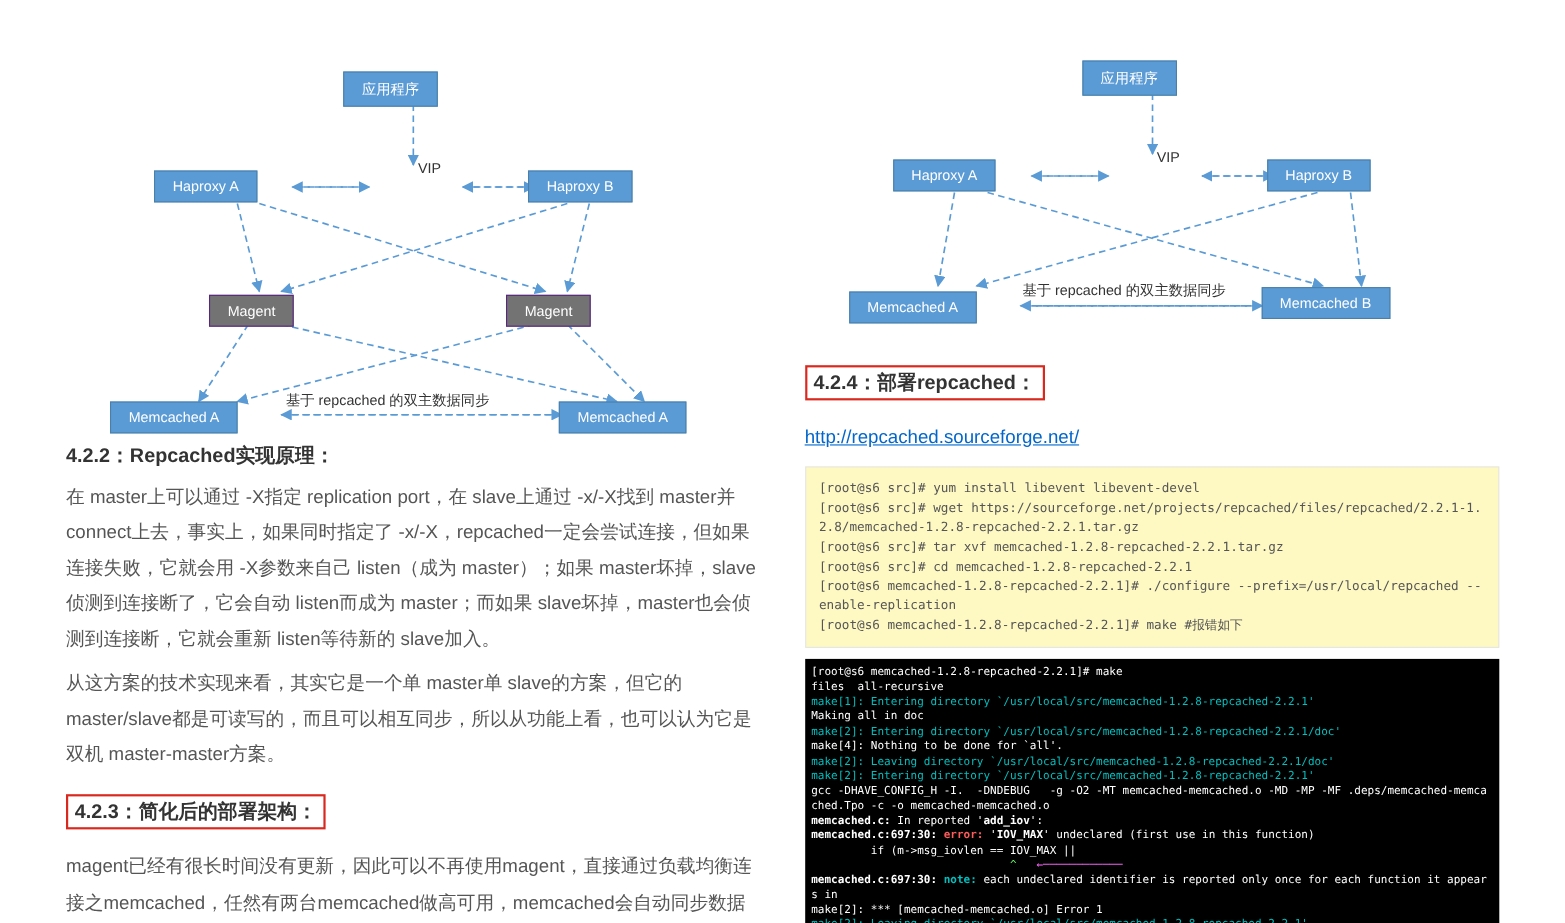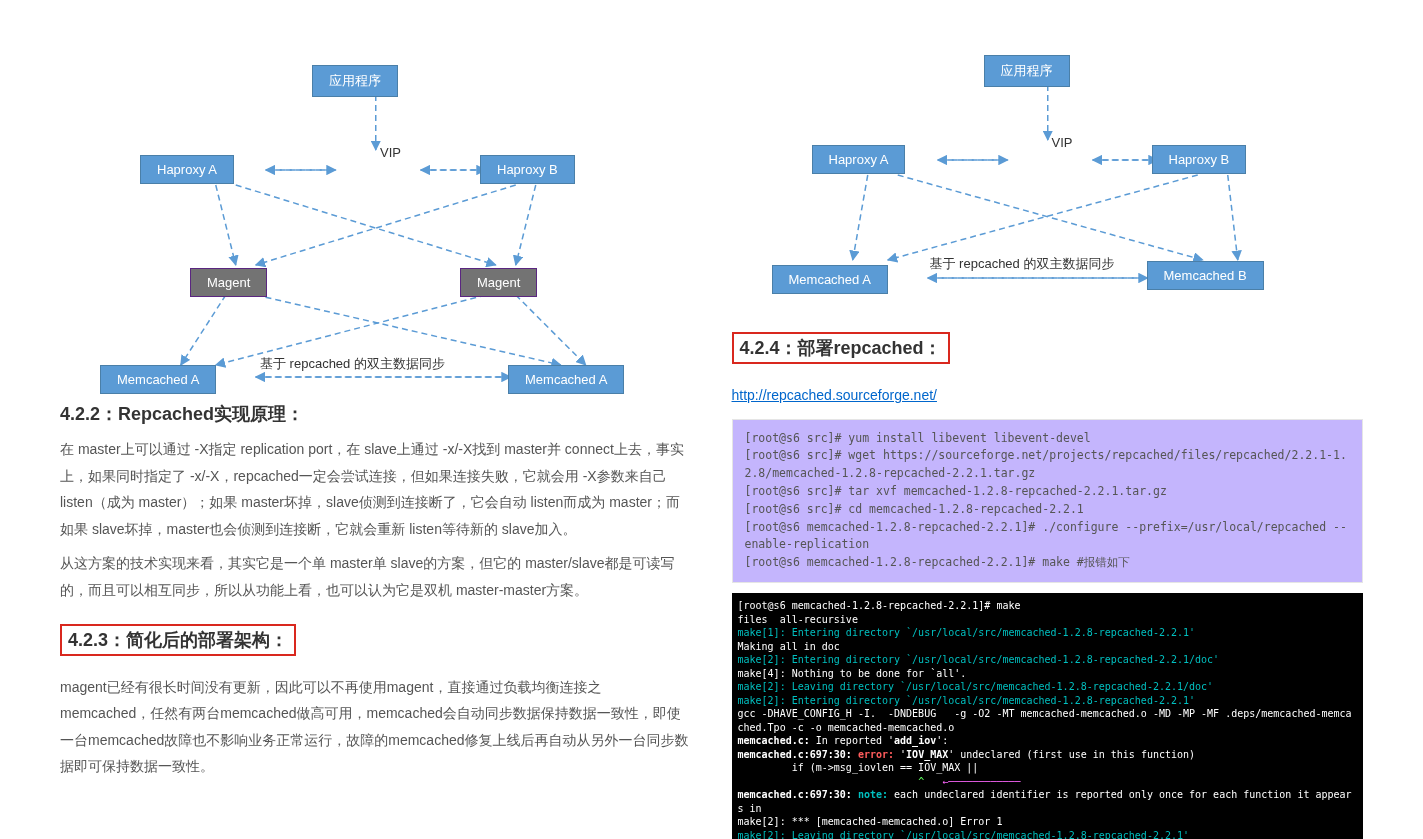--- a/index.html
+++ b/index.html
@@ -6,23 +6,23 @@
 .container{display:flex;gap:40px;padding:10px 60px}
 .col{flex:1;min-width:0}
 .diagram{position:relative;height:370px;margin:10px 0}
 .box{position:absolute;background:#5b9bd5;color:#fff;text-align:center;padding:6px 16px;font-size:13px;border:1px solid #4a7fa8}
 .box.purple{background:#737373;border-color:#5a2680}
 .vip{position:absolute;font-size:13px;color:#333}
 .caption{position:absolute;font-size:13px;color:#333;white-space:nowrap}
 svg.arrows{position:absolute;top:0;left:0;width:100%;height:100%;pointer-events:none}
 h3{font-size:18px;font-weight:700;margin:12px 0 10px}
 h3.boxed{display:inline-block;border:2px solid #d9281e;padding:2px 6px}
-p{font-size:14px;line-height:1.9;color:#555;margin:8px 0}
+p{font-size:17px;line-height:1.9;color:#555;margin:8px 0}
 a{color:#0066cc;text-decoration:underline}
-.codeblk{background:#c4b5fd;border:1px solid #e5e5e5;padding:10px 12px;font-family:Consolas,Monaco,monospace;font-size:11.5px;line-height:1.55;color:#555;white-space:pre-wrap;word-break:break-all;margin:10px 0}
+.codeblk{background:#fef9c3;border:1px solid #e5e5e5;padding:10px 12px;font-family:Consolas,Monaco,monospace;font-size:11.5px;line-height:1.55;color:#555;white-space:pre-wrap;word-break:break-all;margin:10px 0}
 .term{background:#000;padding:6px;font-family:Consolas,Monaco,monospace;font-size:10px;line-height:1.35;color:#fff;white-space:pre-wrap;word-break:break-all;margin:10px 0}
 .term .cy{color:#00bfbf}.term .wh{color:#fff}.term .rd{color:#ff5c5c}.term .gr{color:#5fff5f}.term .mg{color:#ff66ff}
 </style>
 </head>
 <body>
 
 <div class="container">
 <div class="col">
 
 <div class="diagram">

